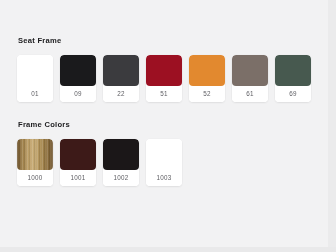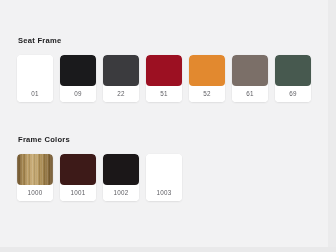--- a/index.html
+++ b/index.html
@@ -37,21 +37,21 @@
     background: #e9e9ea;
   }
   .content {
     position: relative;
     padding: 36px 0 0 17px;
   }
   .section {
     margin-bottom: 0;
   }
   .section + .section {
-    margin-top: 33px;
+    margin-top: 18px;
   }
   .section-title {
     font-size: 7.6px;
     font-weight: bold;
     color: #1c1c1e;
     letter-spacing: 0.25px;
     margin: 0 0 9px 1px;
     line-height: 10px;
   }
   .swatch-row {

